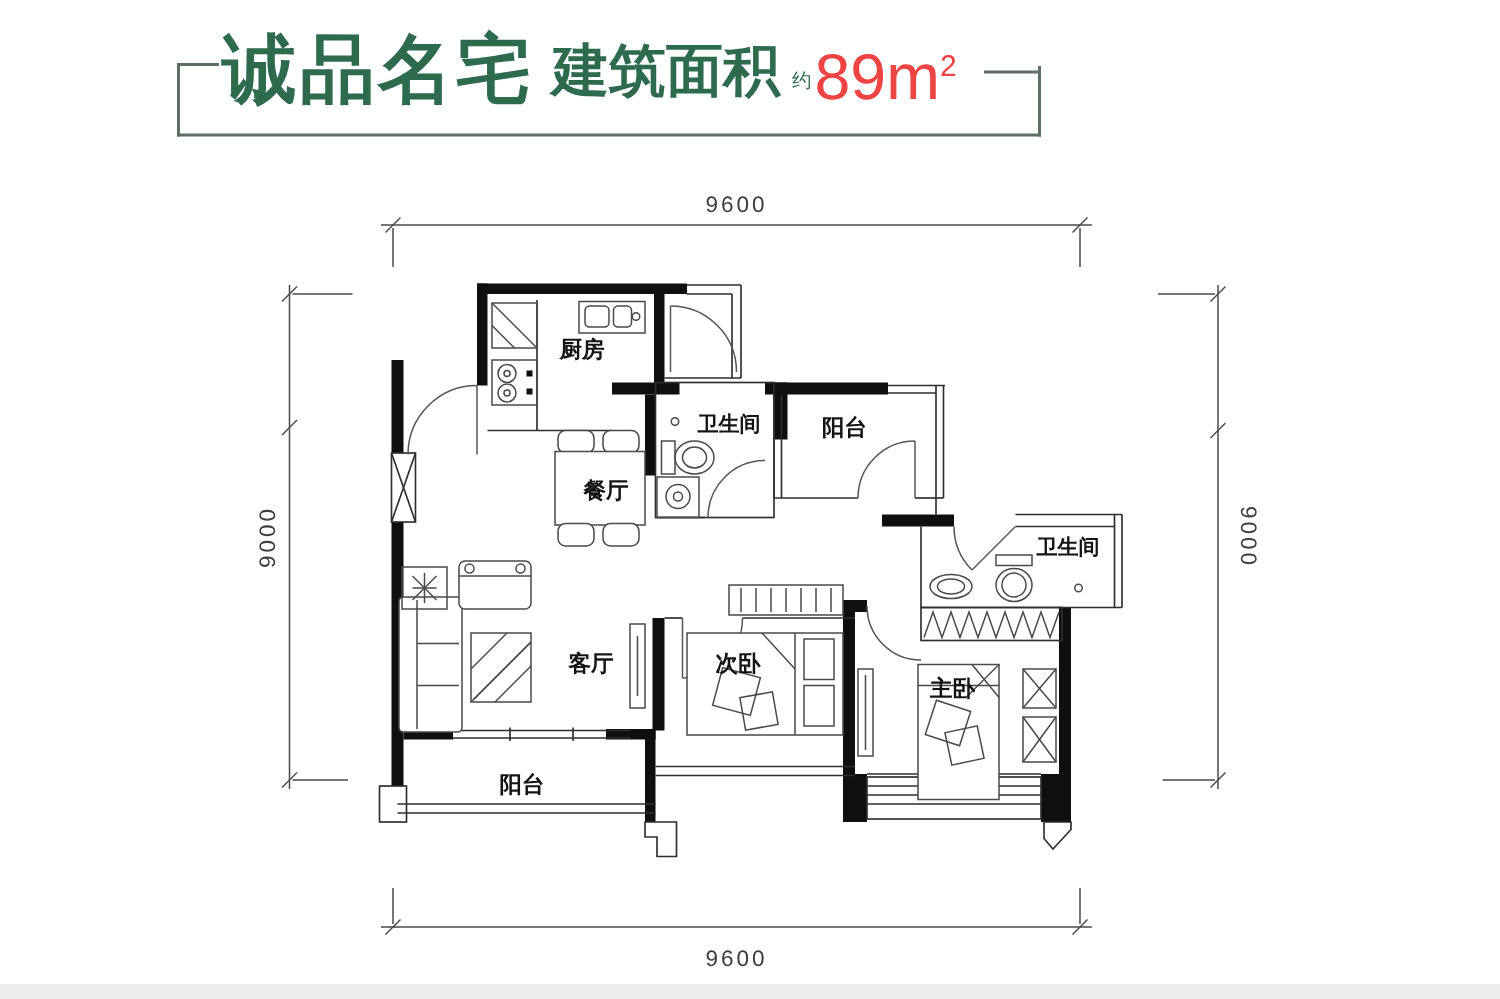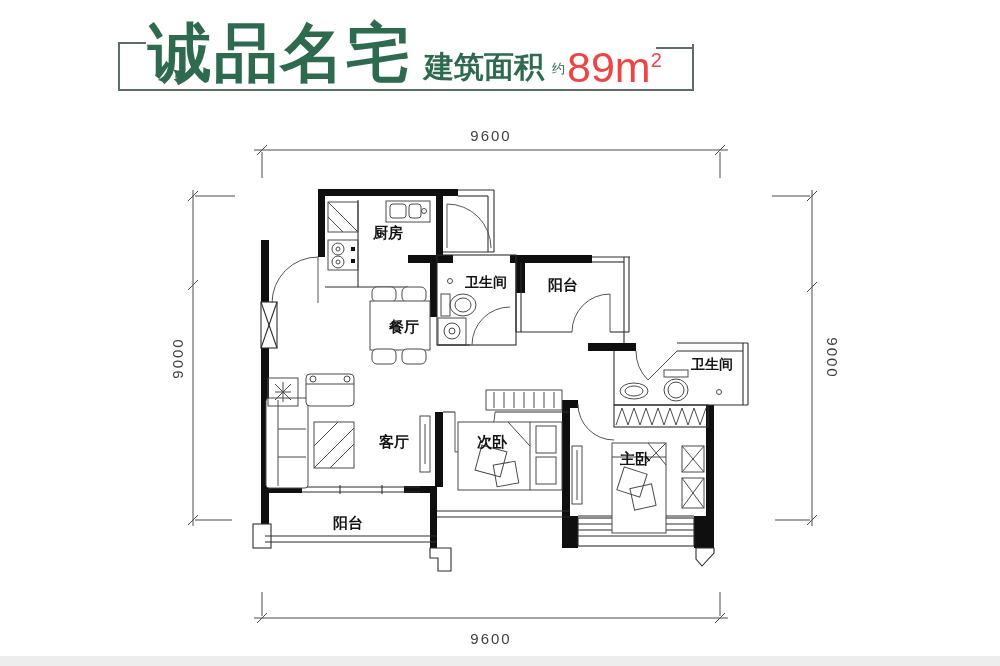--- a/index.html
+++ b/index.html
@@ -5,22 +5,22 @@
   html,body{margin:0;padding:0;background:#fff;}
   #root{position:relative;width:1000px;height:666px;background:#ffffff;overflow:hidden;
         font-family:"Liberation Sans","DejaVu Sans",sans-serif;}
   
   .header{position:absolute;left:118px;top:20px;width:576px;height:72px;}
   .bracket{position:absolute;left:0;right:0;top:24px;height:45px;
            border-left:2px solid #5d6e65;border-right:2px solid #5d6e65;border-bottom:2px solid #5d6e65;}
   .bracket::before{content:"";position:absolute;left:-2px;top:-2px;width:28px;border-top:2px solid #5d6e65;}
   .bracket::after{content:"";position:absolute;right:-2px;top:3px;width:38px;border-top:2px solid #5d6e65;}
   .header-row{position:absolute;left:30px;top:0;display:flex;align-items:flex-end;white-space:nowrap;}
-  .title{font-size:64px;font-weight:bold;color:#2e6b4e;line-height:1.04;letter-spacing:2px;text-align:right;}
-  .area-label{font-size:30px;font-weight:600;color:#2e6b4e;line-height:1;margin:0 0 5px 12px;}
+  .title{font-size:50px;font-weight:bold;color:#2e6b4e;line-height:1.04;letter-spacing:2px;text-align:right;}
+  .area-label{font-size:38px;font-weight:600;color:#2e6b4e;line-height:1;margin:0 0 5px 12px;}
   .approx{font-size:13px;color:#2e6b4e;margin:0 2px 9px 8px;}
   .area-value{font-size:43px;font-weight:400;color:#ef4444;line-height:.95;margin-bottom:-1px;}
   .area-value sup{font-size:20px;}
   
   svg{position:absolute;left:0;top:0;}
   .dim{font-size:15px;letter-spacing:2px;fill:#3f3f3f;font-weight:400;}
   .room{font-size:15px;font-weight:600;fill:#141414;}
   .room-s{font-size:14px;font-weight:600;fill:#141414;}
   .t{stroke:#2e2e2e;stroke-width:1.1;fill:none;}
   .f{stroke:#4a4a4a;stroke-width:1;fill:none;}

